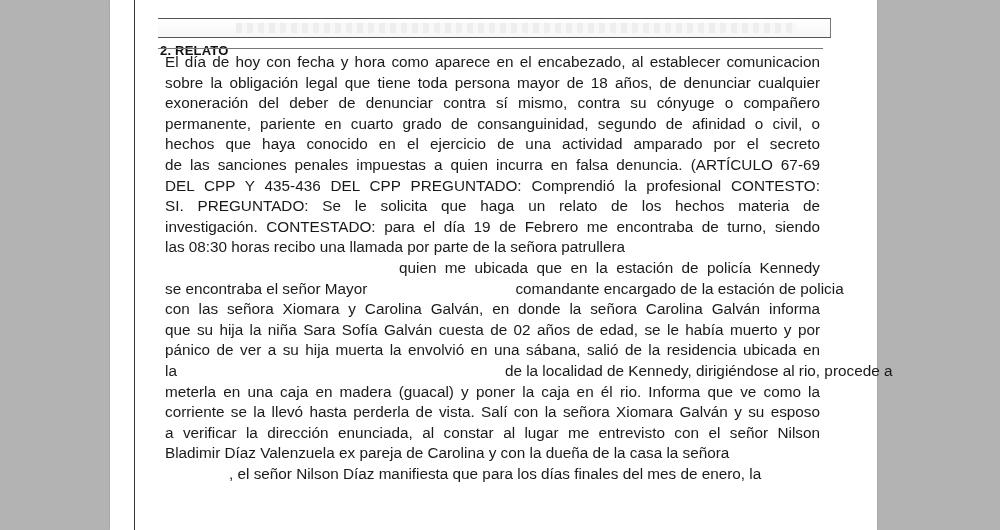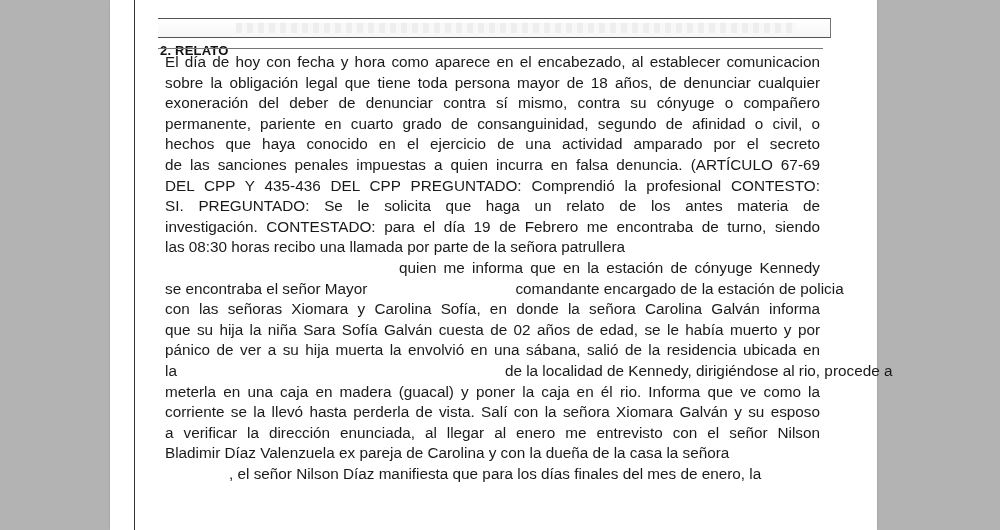--- a/index.html
+++ b/index.html
@@ -64,36 +64,36 @@
   <div class="body-text">
     <span class="line">El día de hoy con fecha y hora como aparece en el encabezado, al establecer comunicacion</span>
     <span class="line">sobre la obligación legal que tiene toda persona mayor de 18 años, de denunciar cualquier</span>
     <span class="line">exoneración del deber de denunciar contra sí mismo, contra su cónyuge o compañero</span>
     <span class="line">permanente, pariente en cuarto grado de consanguinidad, segundo de afinidad o civil, o</span>
     <span class="line">hechos que haya conocido en el ejercicio de una actividad amparado por el secreto</span>
     <span class="line">de las sanciones penales impuestas a quien incurra en falsa denuncia. (ARTÍCULO 67-69</span>
 
     <span class="line"><span>DEL CPP Y 435-436 DEL CPP </span><span class="b">PREGUNTADO</span><span>: Comprendió la profesional </span><span class="b">CONTESTO</span><span>:</span></span>
 
-    <span class="line"><span>SI. </span><span class="b">PREGUNTADO:</span><span> Se le solicita que haga un relato de los antes materia de</span></span>
+    <span class="line"><span>SI. </span><span class="b">PREGUNTADO:</span><span> Se le solicita que haga un relato de los hechos materia de</span></span>
 
     <span class="line"><span>investigación. </span><span class="b">CONTESTADO</span><span>: para el día 19 de Febrero me encontraba de turno, siendo</span></span>
 
     <span class="line left">las 08:30 horas recibo una llamada por parte de la señora patrullera</span>
-    <span class="line indent-right">quien me informa que en la estación de cónyuge Kennedy</span>
+    <span class="line indent-right">quien me ubicada que en la estación de policía Kennedy</span>
 
     <span class="line left"><span>se encontraba el señor Mayor</span><span class="gap-mayor"></span><span>comandante encargado de la estación de policia</span></span>
 
-    <span class="line">con las señoras Xiomara y Carolina Sofía, en donde la señora Carolina Galván informa</span>
+    <span class="line">con las señora Xiomara y Carolina Galván, en donde la señora Carolina Galván informa</span>
     <span class="line">que su hija la niña Sara Sofía Galván cuesta de 02 años de edad, se le había muerto y por</span>
     <span class="line">pánico de ver a su hija muerta la envolvió en una sábana, salió de la residencia ubicada en</span>
 
     <span class="line left"><span>la</span><span class="gap-la"></span><span>de la localidad de Kennedy, dirigiéndose al rio, procede a</span></span>
 
     <span class="line">meterla en una caja en madera (guacal) y poner la caja en él rio.  Informa que ve como la</span>
     <span class="line">corriente se la llevó hasta perderla de vista. Salí con la señora Xiomara Galván y su esposo</span>
-    <span class="line">a verificar la dirección enunciada, al llegar al enero me entrevisto con el señor Nilson</span>
+    <span class="line">a verificar la dirección enunciada, al constar al lugar me entrevisto con el señor Nilson</span>
     <span class="line left">Bladimir Díaz Valenzuela ex pareja de Carolina y con la dueña de la  casa la señora</span>
 
     <span class="line left"><span class="gap-start"></span><span>, el señor Nilson Díaz manifiesta que para los días finales del mes de enero, la</span></span>
 
   </div>
 </div>
 
 </body></html>

